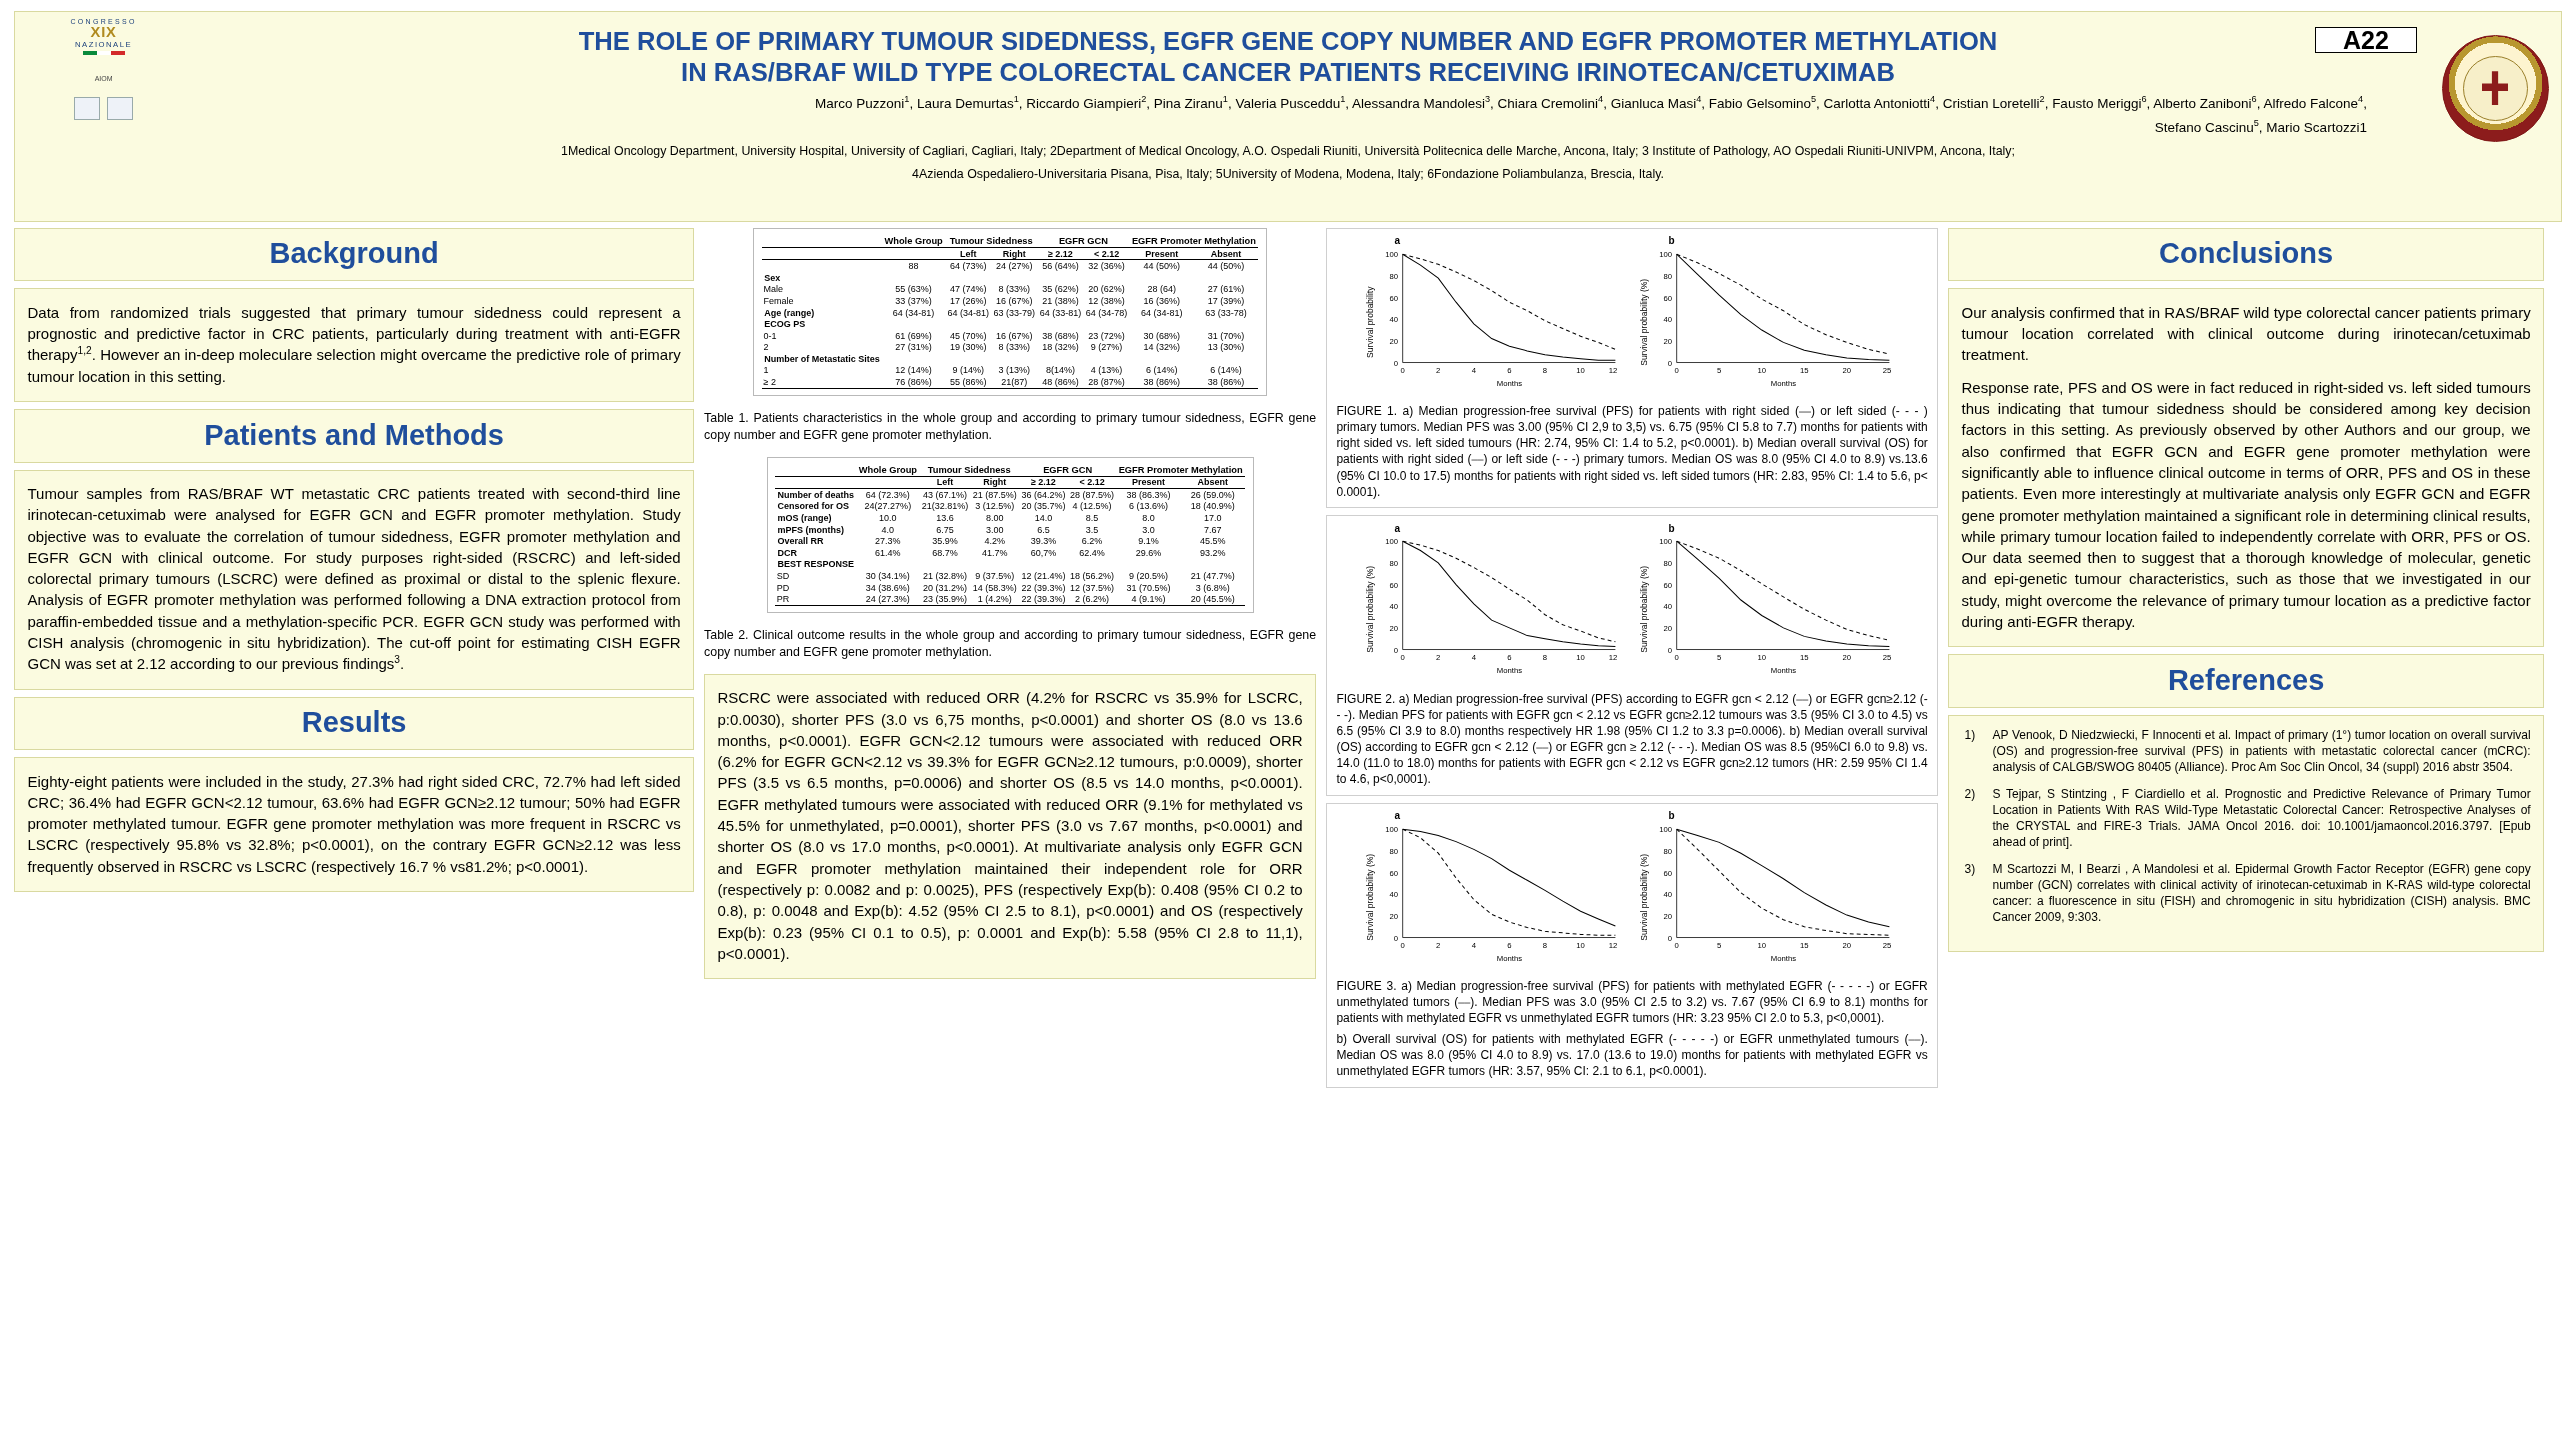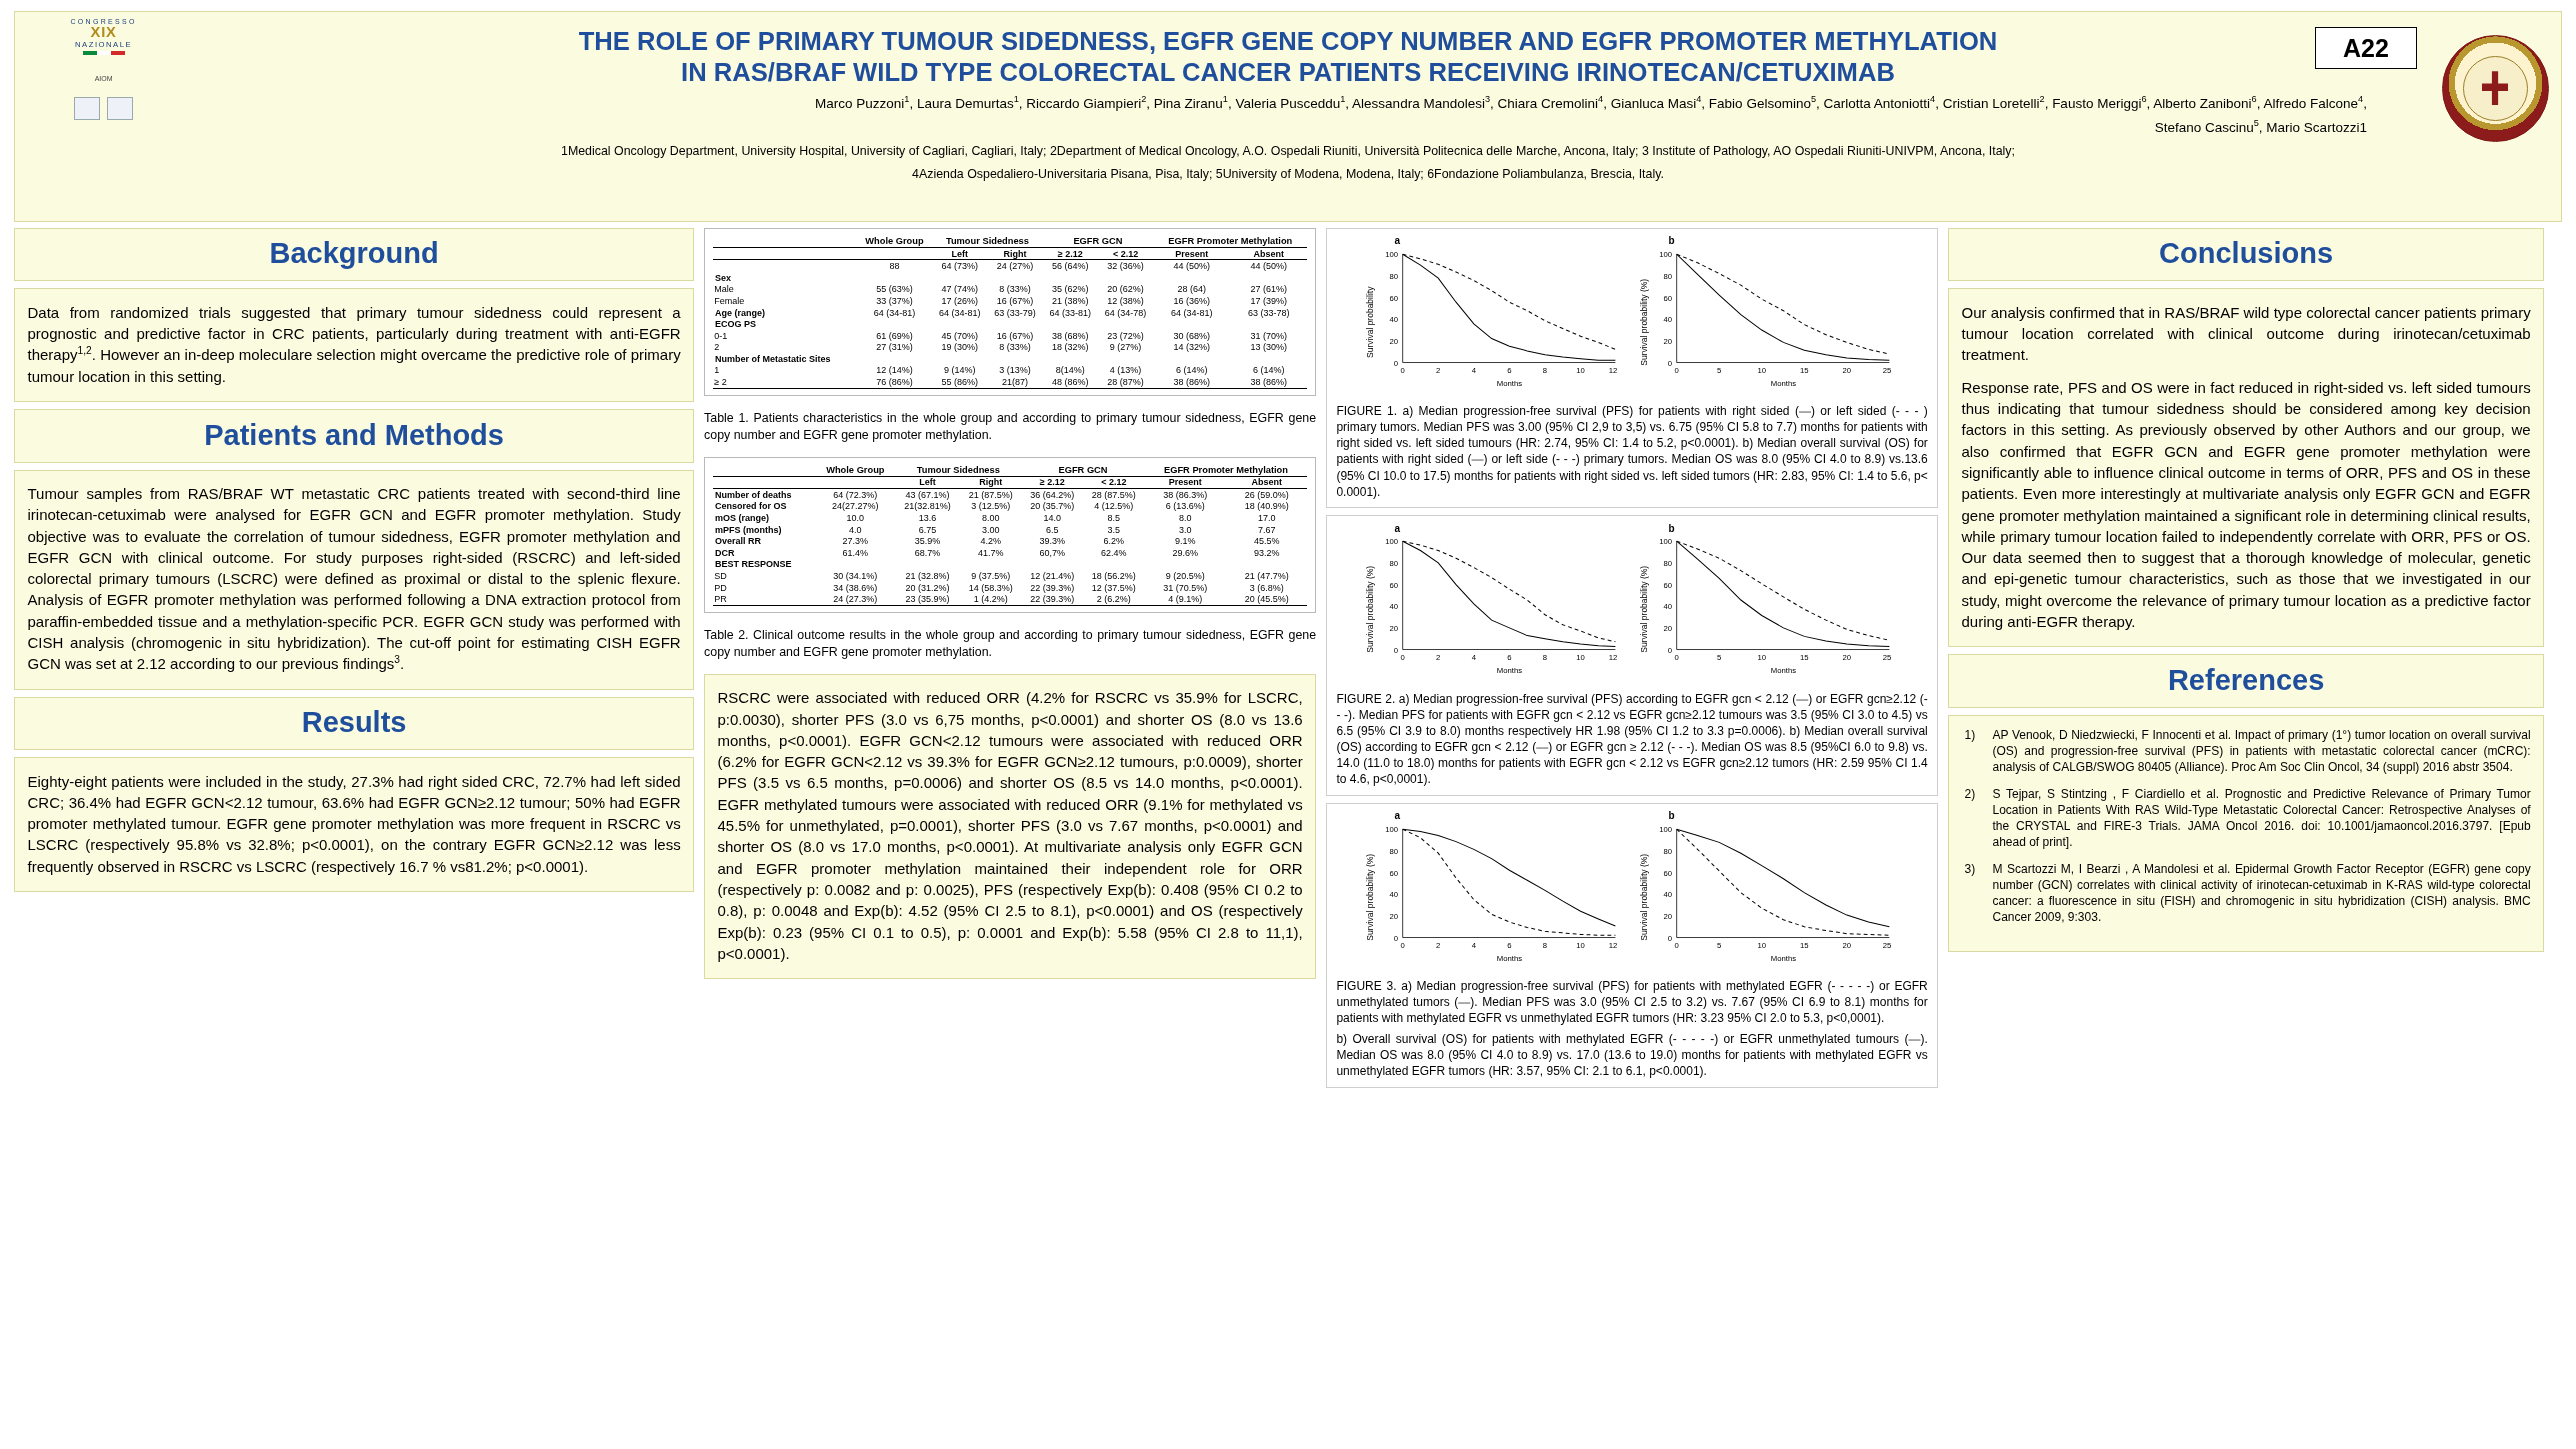--- a/index.html
+++ b/index.html
@@ -52,21 +52,21 @@
   .logo-congress .rom { font-size:14.7px; font-weight:bold; letter-spacing:0.8px; color:#b08b1f;}
   .logo-congress .cong { font-size:7px; letter-spacing:2.3px; color:#1a3f7a;}
   .logo-congress .naz { font-size:7.7px; letter-spacing:1.5px; color:#1a3f7a;}
   .flagbar { width:42px; height:3.9px; margin:2.3px auto 0 auto; background:linear-gradient(to right,#0a8a3c 0 33%, #ffffff 33% 66%, #d32a2a 66% 100%); }
   .logo-aiom { margin-top:20px; font-size:7px; color:#444; line-height:1.2;}
   .logo-badges { margin-top:14px; display:flex; gap:7.7px; justify-content:center; align-items:center;}
   .badge-sq { width:26px;height:23px;border:0.8px solid #9aa; background:#eef2f8; font-size:5.4px; color:#335; display:flex;align-items:center;justify-content:center;}
 
   .abs-number {
     position:absolute; right:144px; top:15.5px;
-    width:102px; height:42px;
+    width:102px; height:26px;
     border:1.2px solid #000; background:#fff;
     display:flex; align-items:center; justify-content:center;
     font-size:25px; font-weight:bold;
   }
   .logo-right {
     position:absolute; right:12.4px; top:23px;
     width:107px;height:107px;border-radius:50%;
     background:radial-gradient(circle at 50% 45%, #fdf4cf 0 52%, #b8972f 52% 60%, #8c1c1c 60% 100%);
     border:1.5px solid #7d1414;
   }
@@ -76,21 +76,21 @@
   }
   .logo-right .cross {
     position:absolute; left:50%; top:50%; transform:translate(-50%,-50%);
     width:26px;height:34px;background:#8c1c1c; clip-path:polygon(38% 0,62% 0,62% 36%,100% 36%,100% 58%,62% 58%,62% 100%,38% 100%,38% 58%,0 58%,0 36%,38% 36%);
   }
 
   
   .cols { display:flex; gap:10px; padding:0 3.1px; }
   .col { display:flex; flex-direction:column; gap:7px; }
   .col1 { width:680px; }
-  .col2 { width:612px; }
+  .col2 { width:612px;align-items:center; }
   .col3 { width:612px; }
   .col4 { width:596px; }
 
   .sec-title {
     border:0.8px solid #d9d9a0; background:#fbfbe0;
     color:#1f4e9c; font-size:29px; font-weight:bold;
     text-align:center; padding:8.5px 0 10px 0;
   }
   .sec-body {
     border:0.8px solid #d9d9a0; background:#fbfbe0;

